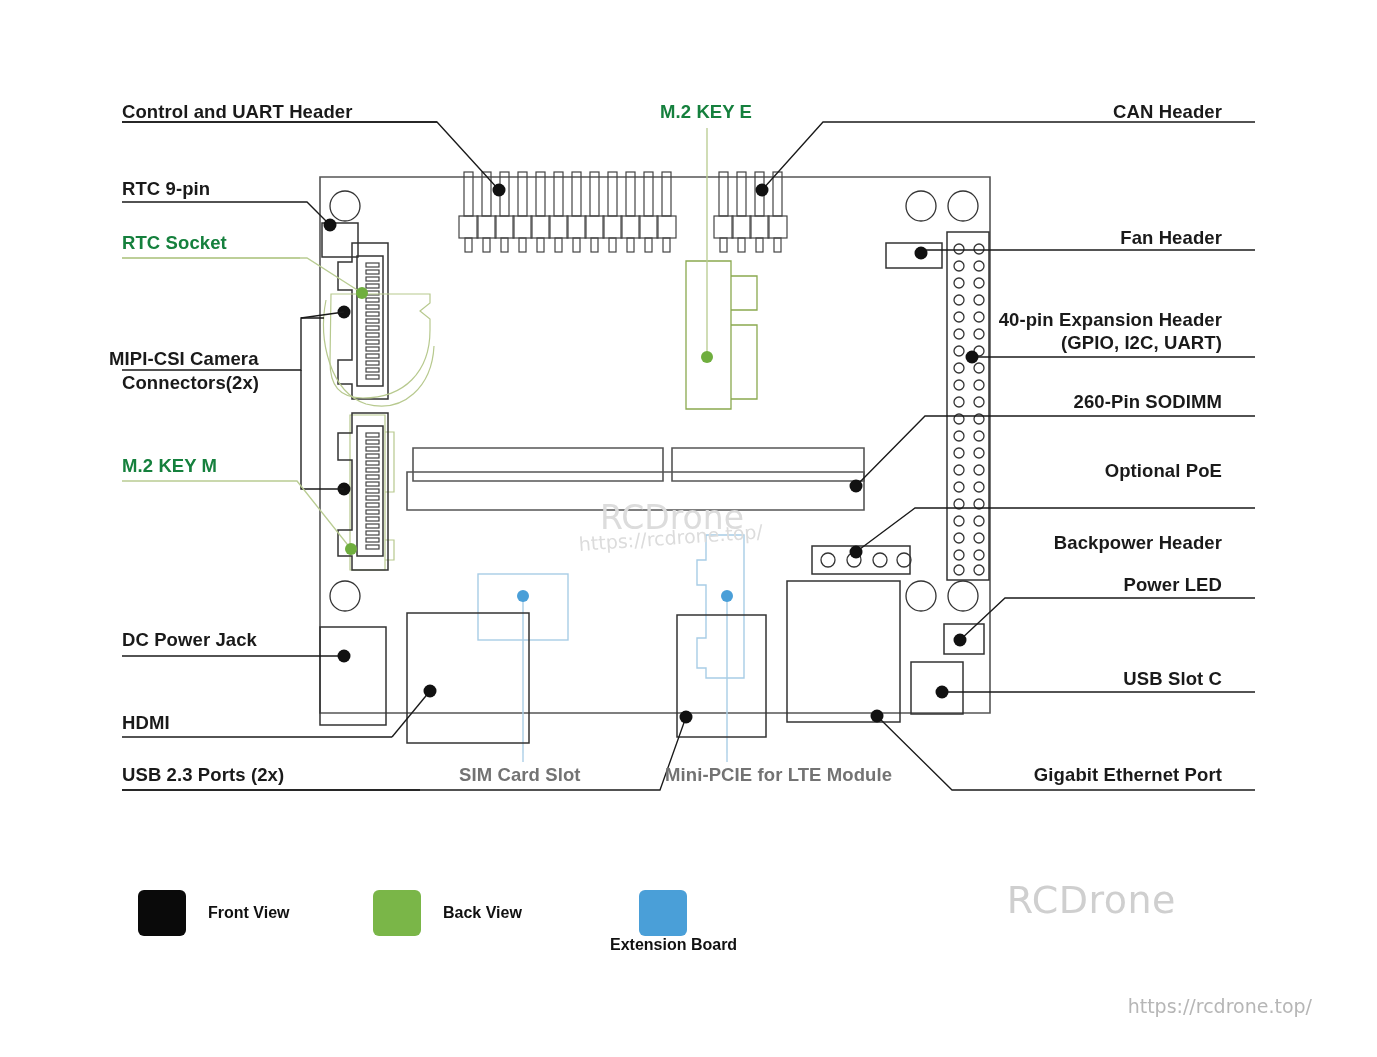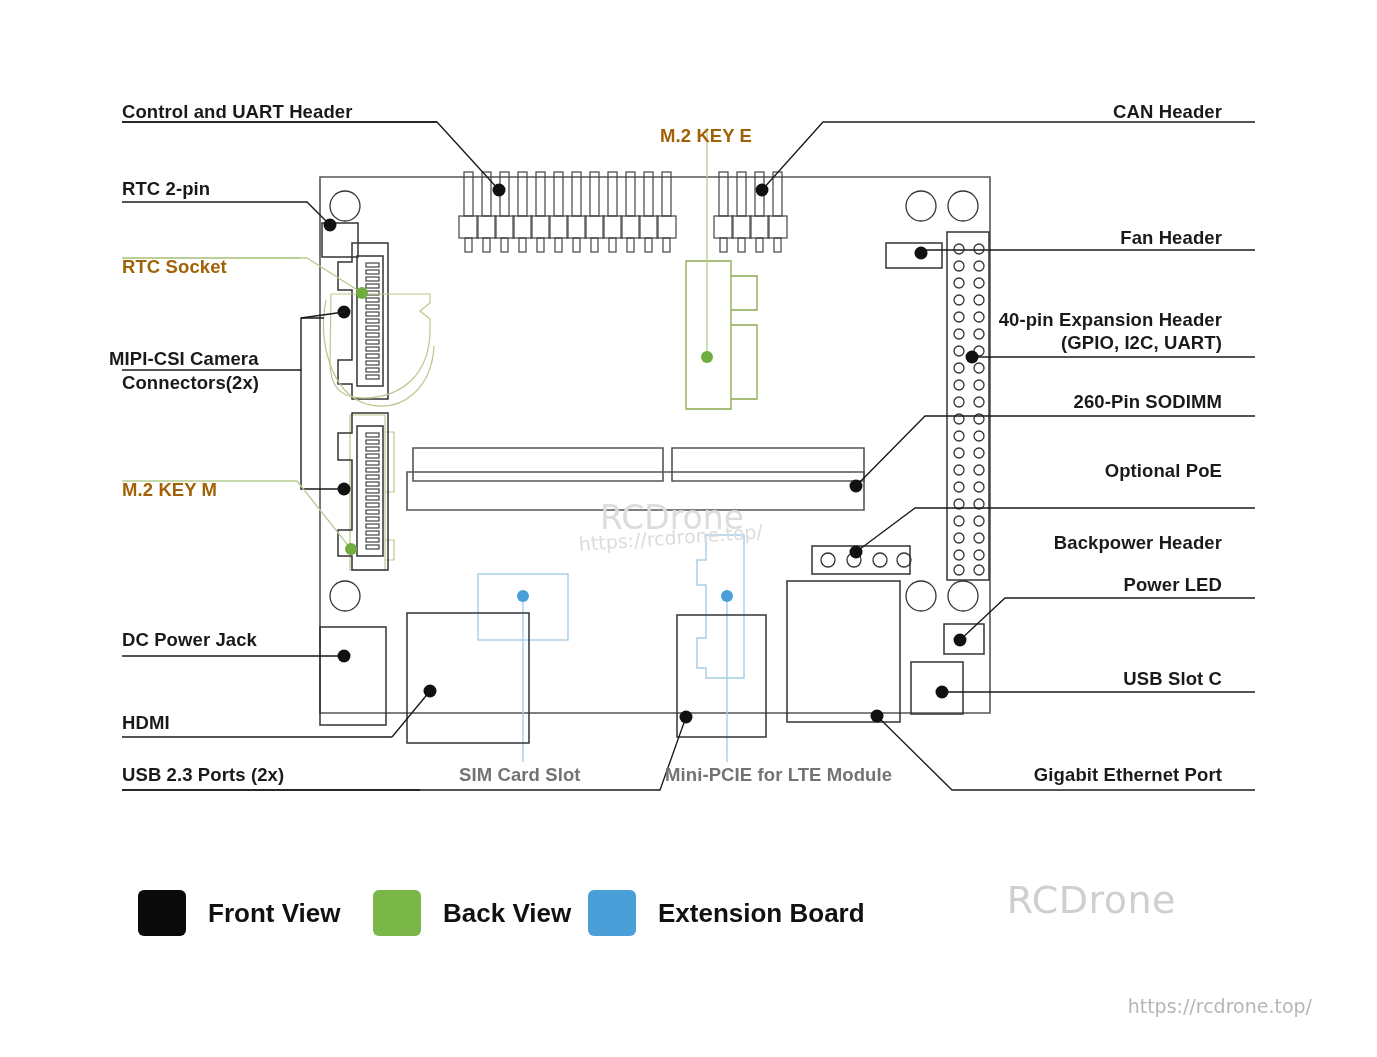--- a/index.html
+++ b/index.html
@@ -8,29 +8,29 @@
     font-family:"Liberation Sans","DejaVu Sans",sans-serif;
     -webkit-font-smoothing:antialiased;
   }
   #stage{position:absolute;inset:0;width:1344px;height:1057px;}
   svg#board{position:absolute;left:0;top:0;width:1377px;height:1057px;}
 
   .lbl{
     position:absolute;font-weight:700;color:#1a1a1a;
     font-size:18.5px;line-height:23px;letter-spacing:.1px;white-space:pre;
   }
-  .lbl.green{color:#a16207;margin-top:24px;}
+  .lbl.green{color:#15803d;}
   .lbl.blue{color:#737373;}
   .lbl.right{text-align:right;}
 
   .legend{position:absolute;left:0;top:0;}
   .legend-item{position:absolute;display:flex;align-items:center;}
   .sw{width:48px;height:46px;border-radius:6px;}
   .legend-txt{
-    margin-left:22px;font-size:26px;font-weight:700;color:#111;white-space:nowrap;
+    margin-left:22px;font-size:16px;font-weight:700;color:#111;white-space:nowrap;
   }
 
   .brandbig{
     position:absolute;right:168px;top:878px;font-size:38px;color:#cfcfcf;
     font-weight:400;letter-spacing:.5px;font-family:"DejaVu Sans",sans-serif;
   }
   .brandurl{
     position:absolute;right:32px;top:995px;font-size:19px;color:#b6b6b6;
     font-weight:400;font-family:"DejaVu Sans",sans-serif;
   }
@@ -397,21 +397,21 @@
     </g>
 
     <g>
       <line class="lead" x1="122" y1="122" x2="437" y2="122"></line>
       <line class="leadg" x1="122" y1="258" x2="300" y2="258"></line>
       <line class="lead" x1="122" y1="790" x2="420" y2="790"></line>
     </g>
   </svg>
 
   <div class="lbl" style="left:122px;top:100px;">Control and UART Header</div>
-  <div class="lbl" style="left:122px;top:177px;">RTC 2-pin</div>
+  <div class="lbl" style="left:122px;top:177px;">RTC 9-pin</div>
   <div class="lbl green" style="left:122px;top:231px;">RTC Socket</div>
   <div class="lbl" style="left:109px;top:347px;">MIPI-CSI Camera</div>
   <div class="lbl" style="left:122px;top:371px;">Connectors(2x)</div>
   <div class="lbl green" style="left:122px;top:454px;">M.2 KEY M</div>
   <div class="lbl" style="left:122px;top:628px;">DC Power Jack</div>
   <div class="lbl" style="left:122px;top:711px;">HDMI</div>
   <div class="lbl" style="left:122px;top:763px;">USB 2.3 Ports (2x)</div>
 
   <div class="lbl green" style="left:660px;top:100px;">M.2 KEY E</div>
   <div class="lbl blue" style="left:459px;top:763px;">SIM Card Slot</div>
@@ -433,21 +433,21 @@
 
   <div class="legend">
     <div class="legend-item" style="left:138px;top:890px;">
       <div class="sw" style="background:#0a0a0a;"></div>
       <div class="legend-txt">Front View</div>
     </div>
     <div class="legend-item" style="left:373px;top:890px;">
       <div class="sw" style="background:#7ab648;"></div>
       <div class="legend-txt">Back View</div>
     </div>
-    <div class="legend-item" style="left:588px;top:890px;">
+    <div class="legend-item" style="left:588px;top:890px;flex-direction:column;">
       <div class="sw" style="background:#4a9fd8;"></div>
       <div class="legend-txt">Extension Board</div>
     </div>
   </div>
 
   <div class="brandbig">RCDrone</div>
   <div class="brandurl">https://rcdrone.top/</div>
 
 </div>
 

